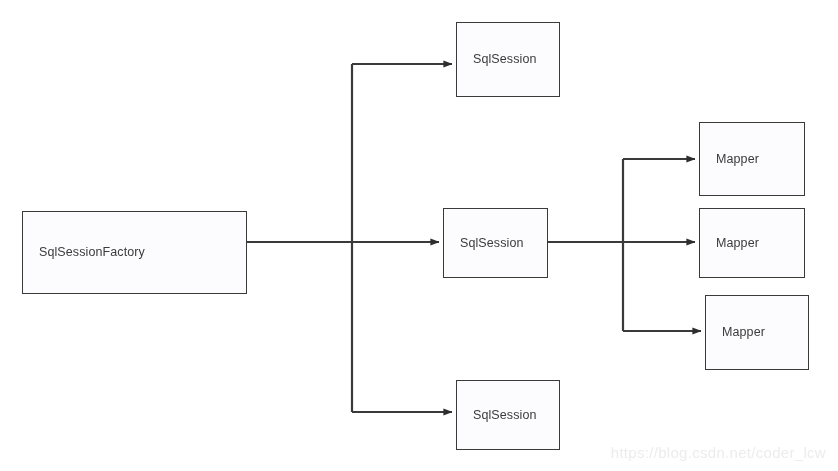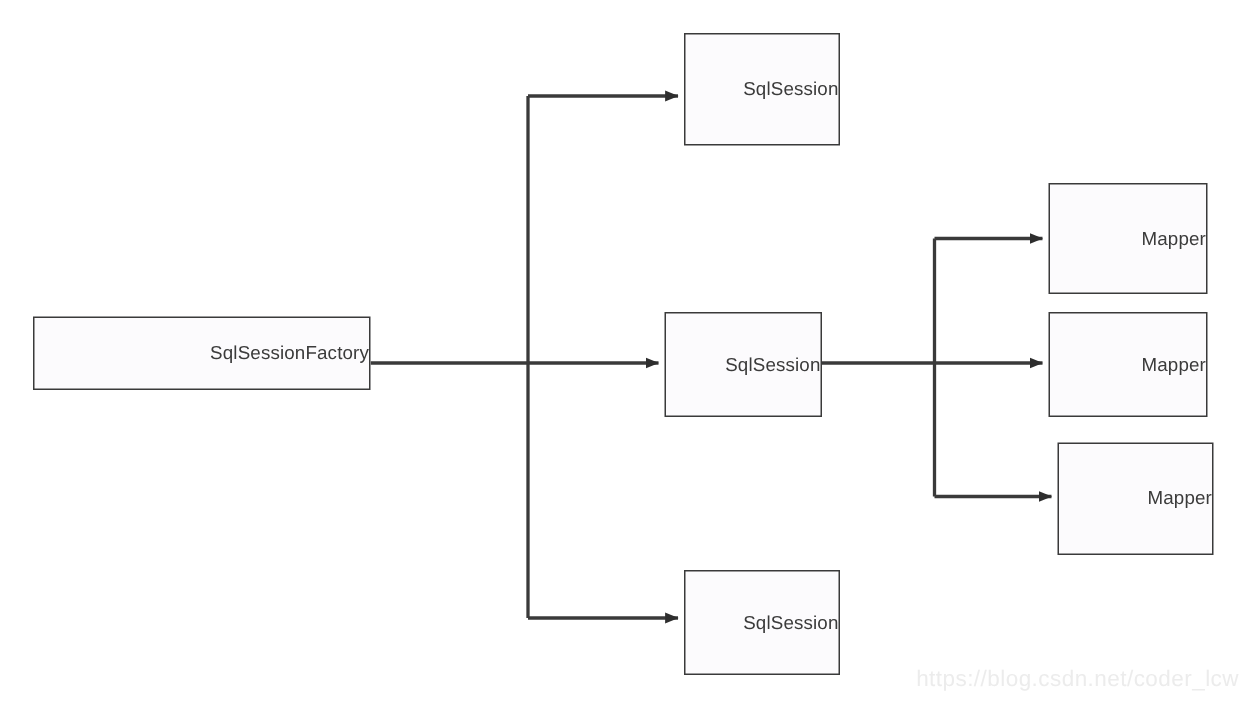--- a/index.html
+++ b/index.html
@@ -25,22 +25,23 @@
     width: 838px;
     height: 471px;
   }
   .node {
     position: absolute;
     box-sizing: border-box;
     background: #fcfbfd;
     border: 1.6px solid #3a3a3a;
     display: flex;
     align-items: center;
-    justify-content: flex-end;
+    justify-content: flex-start;
     z-index: 3;
+    padding-left: 16px;
   }
   .node .node-label {
     font-family: "Liberation Sans", sans-serif;
     font-size: 12.5px;
     color: #3b3b3b;
     letter-spacing: 0.1px;
     line-height: 1;
     white-space: nowrap;
     user-select: none;
   }
@@ -86,21 +87,21 @@
       <path d="M623,159 L623,331"></path>
 
       <path d="M623,159 L695,159" marker-end="url(#arrowhead)"></path>
 
       <path d="M623,242 L695,242" marker-end="url(#arrowhead)"></path>
 
       <path d="M623,331 L701,331" marker-end="url(#arrowhead)"></path>
     </g>
   </svg>
 
-  <div class="node" style="left: 22px; top: 211px; width: 225px; height: 49px; background: rgb(252, 251, 253); border-color: rgb(58, 58, 58);">
+  <div class="node" style="left: 22px; top: 211px; width: 225px; height: 83px; background: rgb(252, 251, 253); border-color: rgb(58, 58, 58);">
     <span class="node-label" style="color: rgb(59, 59, 59);">SqlSessionFactory</span>
   </div>
 
   <div class="node" style="left: 456px; top: 22px; width: 104px; height: 75px; background: rgb(252, 251, 253); border-color: rgb(58, 58, 58);">
     <span class="node-label" style="color: rgb(59, 59, 59);">SqlSession</span>
   </div>
 
   <div class="node" style="left: 443px; top: 208px; width: 105px; height: 70px; background: rgb(252, 251, 253); border-color: rgb(58, 58, 58);">
     <span class="node-label" style="color: rgb(59, 59, 59);">SqlSession</span>
   </div>

